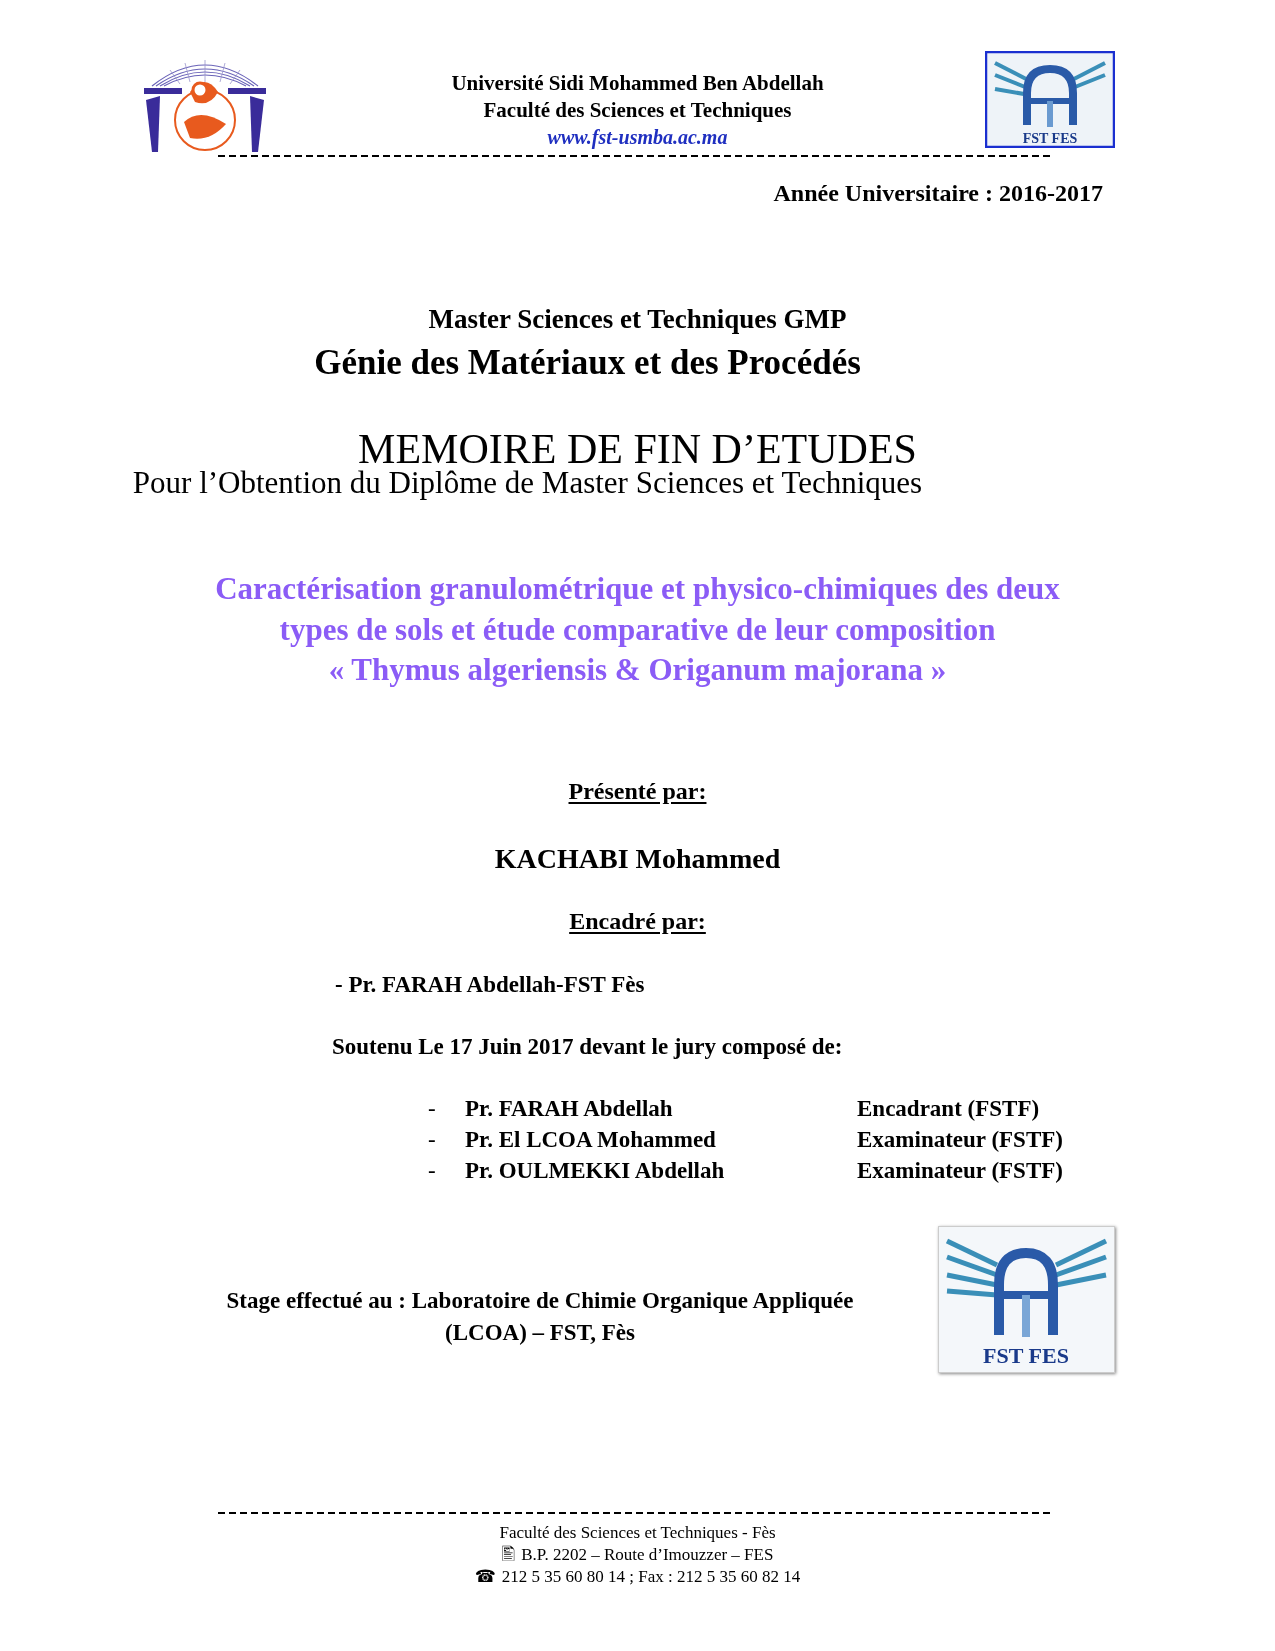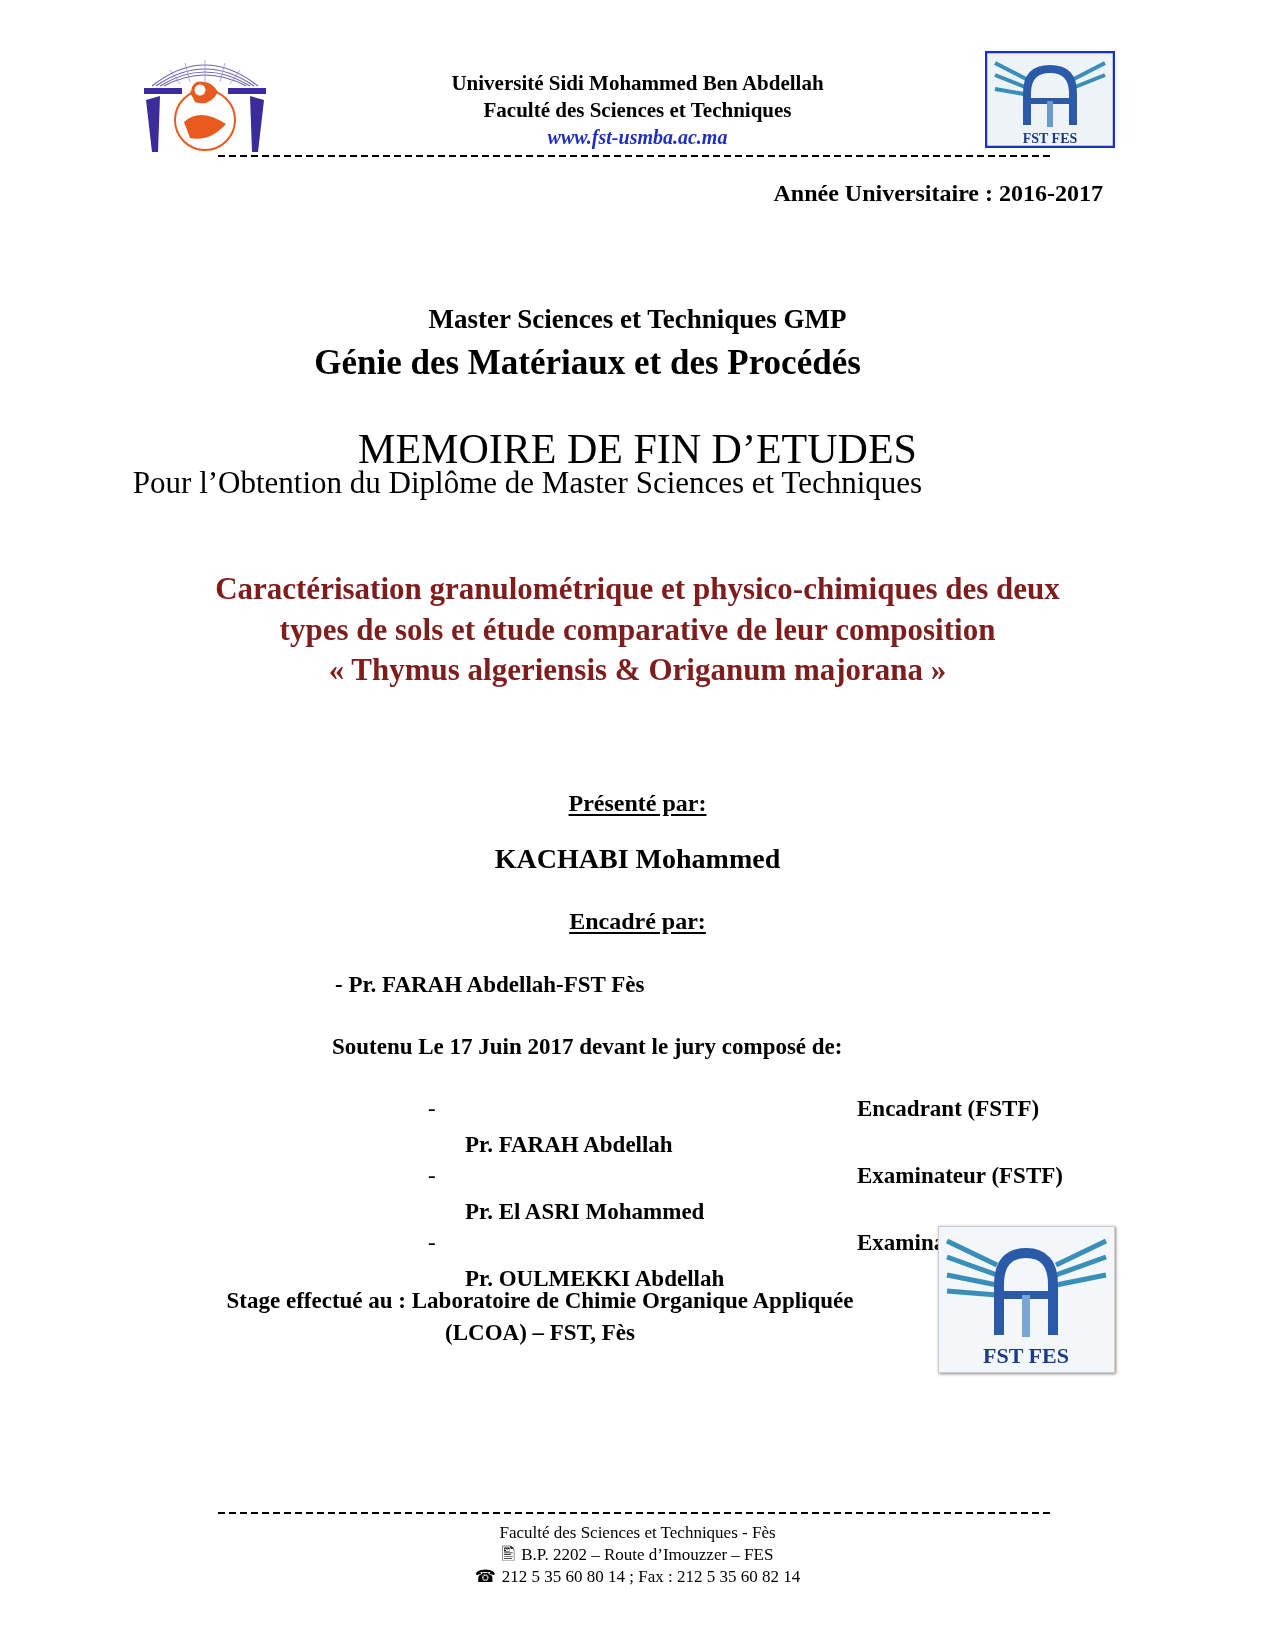--- a/index.html
+++ b/index.html
@@ -21,33 +21,33 @@
     .year { right: 172px; top: 180px; font-weight: bold; font-size: 24px; }
 
     
     .prog1 { left: 0; width: 1275px; top: 304px; font-weight: bold; font-size: 27px; }
     .prog2 { left: 0; width: 1175px; top: 343px; font-weight: bold; font-size: 35px; }
     .memo1 { left: 0; width: 1275px; top: 425px; font-size: 42px; }
     .memo2 { left: 0; width: 1055px; top: 465px; font-size: 31px; }
 
     
     .thesis { left: 110px; width: 1055px; top: 569px; text-align: center;
-      font-weight: bold; font-size: 31px; line-height: 40.5px; color: #7f1d1d; }
+      font-weight: bold; font-size: 31px; line-height: 40.5px; color: #8b5cf6; }
 
     .label-u { font-weight: bold; font-size: 24px; text-decoration: underline; text-underline-offset: 3px; }
-    .presented { left: 0; width: 1275px; top: 778px; margin-top: 12px; }
+    .presented { left: 0; width: 1275px; top: 778px; }
     .author { left: 0; width: 1275px; top: 843px; font-weight: bold; font-size: 28px; }
     .supervised { left: 0; width: 1275px; top: 908px; }
     .supervisor { left: 335px; top: 972px; font-weight: bold; font-size: 23px; }
     .defense { left: 332px; top: 1034px; font-weight: bold; font-size: 23px; }
 
     .jury { left: 428px; top: 1093px; width: 700px; }
     .jury-row { display: flex; font-weight: bold; font-size: 23px; line-height: 31px; }
     .jury-dash { width: 37px; font-weight: normal; }
-    .jury-name { width: 392px; margin-top: 36px; }
+    .jury-name { width: 392px; }
     .jury-role { }
 
     .stage { left: 155px; width: 770px; top: 1285px; text-align: center; font-weight: bold; font-size: 23px; line-height: 32px; }
     .logo-bottom { left: 938px; top: 1226px; width: 175px; height: 145px; box-shadow: 1px 1px 3px #888; border: 1px solid #ccc; background: #fff; }
 
     .dash-bottom { left: 218px; top: 1512px; width: 835px; height: 2px;
       background-image: repeating-linear-gradient(to right, #000 0 7px, transparent 7px 11px); }
     .footer { left: 0; width: 1275px; top: 1522px; text-align: center; font-size: 17px; line-height: 22px; }
     .footer .ic { display: inline-block; margin-right: 6px; }
   </style>
@@ -129,21 +129,21 @@
 <div class="abs defense">Soutenu Le 17 Juin 2017 devant le jury composé de:</div>
 
 <div class="abs jury">
   <div class="jury-row">
     <span class="jury-dash">-</span>
     <span class="jury-name">Pr. FARAH Abdellah</span>
     <span class="jury-role">Encadrant (FSTF)</span>
   </div>
   <div class="jury-row">
     <span class="jury-dash">-</span>
-    <span class="jury-name">Pr. El ASRI Mohammed</span>
+    <span class="jury-name">Pr. El LCOA Mohammed</span>
     <span class="jury-role">Examinateur (FSTF)</span>
   </div>
   <div class="jury-row">
     <span class="jury-dash">-</span>
     <span class="jury-name">Pr. OULMEKKI Abdellah</span>
     <span class="jury-role">Examinateur (FSTF)</span>
   </div>
 </div>
 
 <div class="abs stage">

